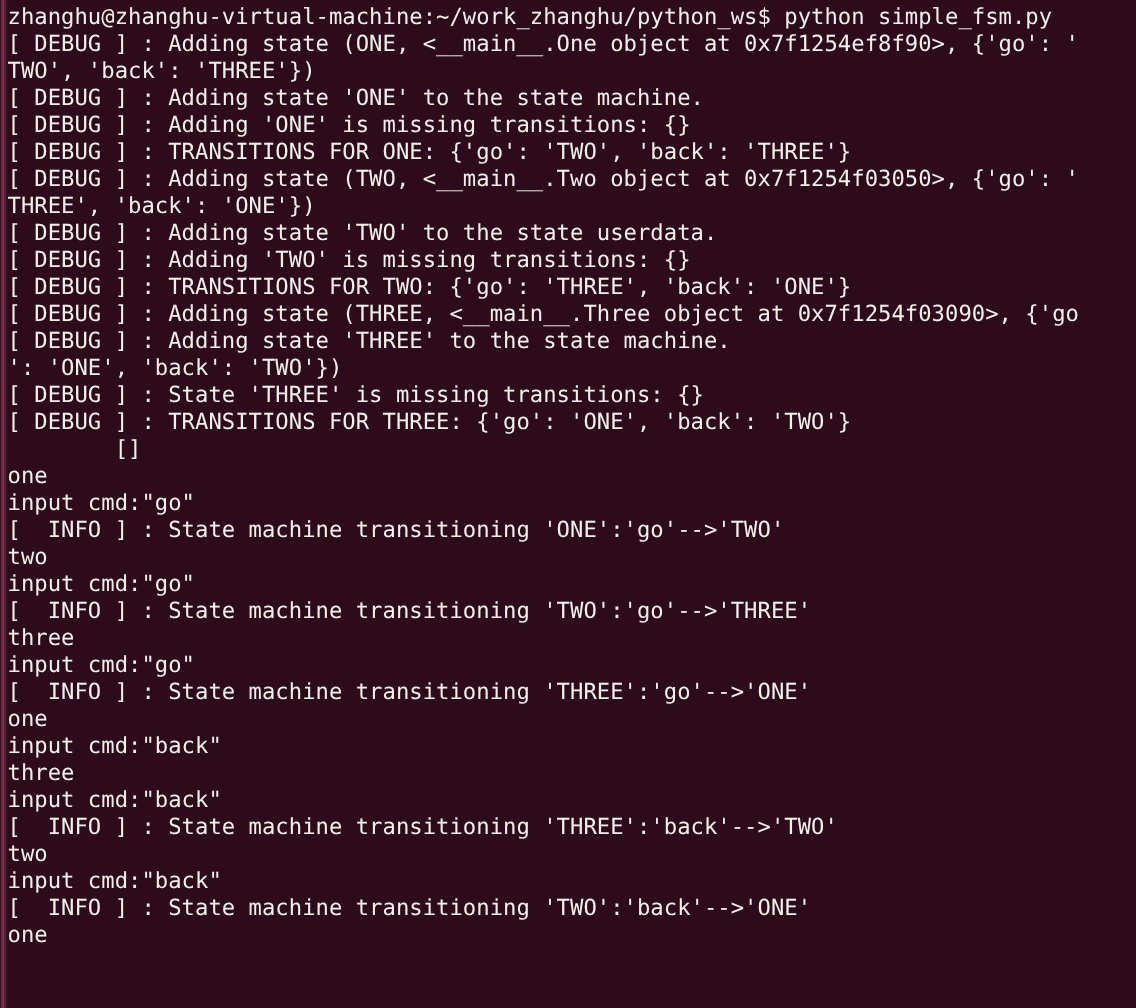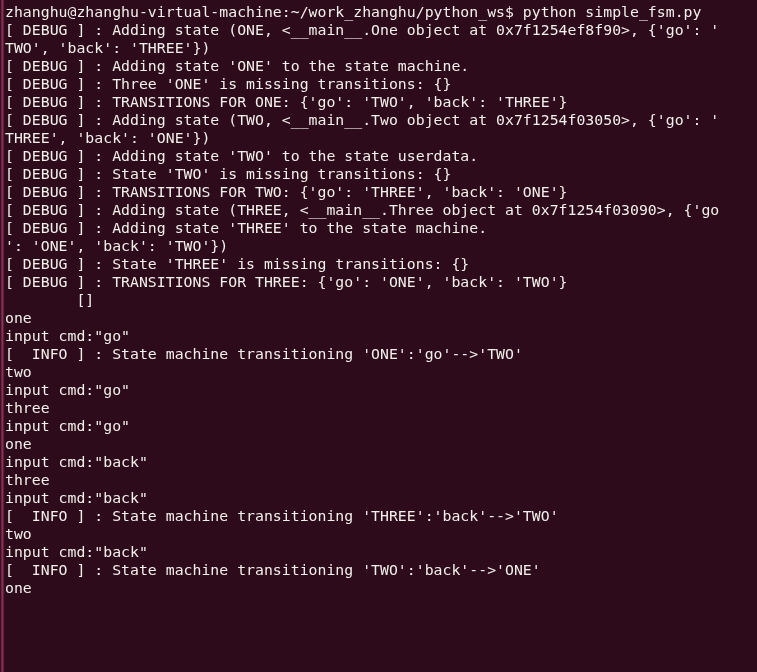--- a/index.html
+++ b/index.html
@@ -57,40 +57,42 @@
 
 <div id="terminal-window" style="background: rgb(45, 11, 26);">
 
   <div id="left-strip"></div>
 
   <div id="screen" style="color: rgb(242, 240, 235);">
       <div class="line">zhanghu@zhanghu-virtual-machine:~/work_zhanghu/python_ws$ python simple_fsm.py</div>
       <div class="line">[ DEBUG ] : Adding state (ONE, &lt;__main__.One object at 0x7f1254ef8f90&gt;, {'go': '</div>
       <div class="line">TWO', 'back': 'THREE'})</div>
       <div class="line">[ DEBUG ] : Adding state 'ONE' to the state machine.</div>
-      <div class="line">[ DEBUG ] : Three 'ONE' is missing transitions: {}</div>
+      <div class="line">[ DEBUG ] : Adding 'ONE' is missing transitions: {}</div>
       <div class="line">[ DEBUG ] : TRANSITIONS FOR ONE: {'go': 'TWO', 'back': 'THREE'}</div>
       <div class="line">[ DEBUG ] : Adding state (TWO, &lt;__main__.Two object at 0x7f1254f03050&gt;, {'go': '</div>
       <div class="line">THREE', 'back': 'ONE'})</div>
       <div class="line">[ DEBUG ] : Adding state 'TWO' to the state userdata.</div>
-      <div class="line">[ DEBUG ] : State 'TWO' is missing transitions: {}</div>
+      <div class="line">[ DEBUG ] : Adding 'TWO' is missing transitions: {}</div>
       <div class="line">[ DEBUG ] : TRANSITIONS FOR TWO: {'go': 'THREE', 'back': 'ONE'}</div>
       <div class="line">[ DEBUG ] : Adding state (THREE, &lt;__main__.Three object at 0x7f1254f03090&gt;, {'go</div>
       <div class="line">[ DEBUG ] : Adding state 'THREE' to the state machine.</div>
       <div class="line">': 'ONE', 'back': 'TWO'})</div>
       <div class="line">[ DEBUG ] : State 'THREE' is missing transitions: {}</div>
       <div class="line">[ DEBUG ] : TRANSITIONS FOR THREE: {'go': 'ONE', 'back': 'TWO'}</div>
       <div class="line">        []</div>
       <div class="line">one</div>
       <div class="line">input cmd:"go"</div>
       <div class="line">[  INFO ] : State machine transitioning 'ONE':'go'--&gt;'TWO'</div>
       <div class="line">two</div>
       <div class="line">input cmd:"go"</div>
+      <div class="line">[  INFO ] : State machine transitioning 'TWO':'go'--&gt;'THREE'</div>
       <div class="line">three</div>
       <div class="line">input cmd:"go"</div>
+      <div class="line">[  INFO ] : State machine transitioning 'THREE':'go'--&gt;'ONE'</div>
       <div class="line">one</div>
       <div class="line">input cmd:"back"</div>
       <div class="line">three</div>
       <div class="line">input cmd:"back"</div>
       <div class="line">[  INFO ] : State machine transitioning 'THREE':'back'--&gt;'TWO'</div>
       <div class="line">two</div>
       <div class="line">input cmd:"back"</div>
       <div class="line">[  INFO ] : State machine transitioning 'TWO':'back'--&gt;'ONE'</div>
       <div class="line">one</div>
     </div>

